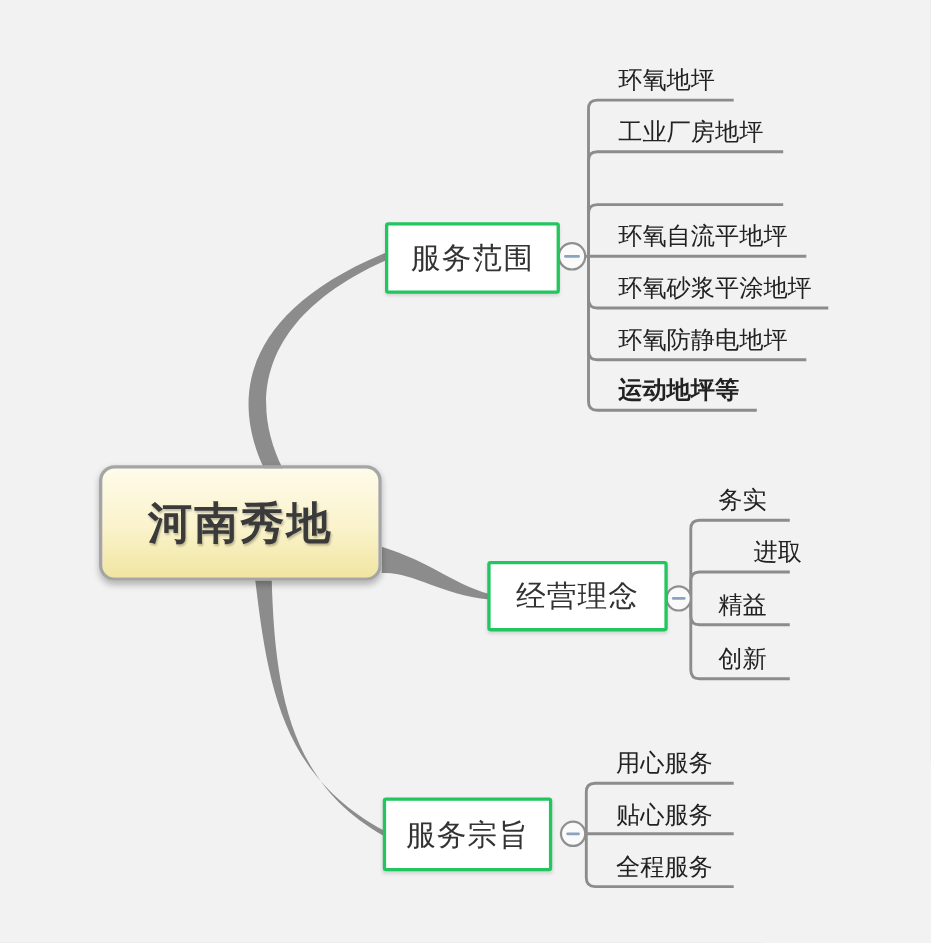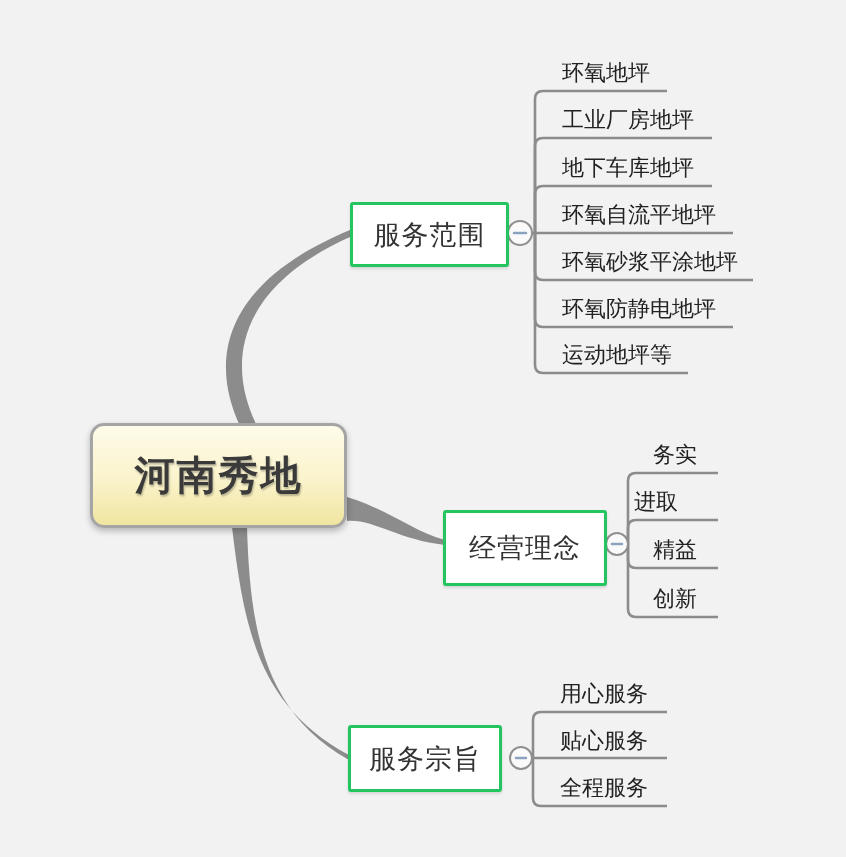--- a/index.html
+++ b/index.html
@@ -58,21 +58,21 @@
     justify-content: center;
     cursor: pointer;
   }
   .branch-node .branch-label {
     font-size: 27px;
     color: #333333;
     letter-spacing: 1px;
     white-space: nowrap;
   }
   .branch-1 { left: 350px; top: 202px; width: 159px; height: 65px; }
-  .branch-2 { left: 443px; top: 510px; width: 164px; height: 76px; }
+  .branch-2 { left: 443px; top: 510px; width: 164px; height: 64px; }
   .branch-3 { left: 348px; top: 725px; width: 154px; height: 67px; }
   .child-topic {
     position: absolute;
     font-size: 22px;
     color: #222222;
     line-height: 26px;
     height: 26px;
     white-space: nowrap;
     cursor: pointer;
   }
@@ -137,28 +137,27 @@
   </div>
   <div class="branch-node branch-2">
     <span class="branch-label">经营理念</span>
   </div>
   <div class="branch-node branch-3">
     <span class="branch-label">服务宗旨</span>
   </div>
 
   <div class="child-topic" style="left:562px; top:60px;">环氧地坪</div>
   <div class="child-topic" style="left:562px; top:107px;">工业厂房地坪</div>
-  <div class="child-topic" style="left:562px; top:155px;">地下车库地坪</div>
   <div class="child-topic" style="left:562px; top:202px;">环氧自流平地坪</div>
   <div class="child-topic" style="left:562px; top:249px;">环氧砂浆平涂地坪</div>
   <div class="child-topic" style="left:562px; top:296px;">环氧防静电地坪</div>
-  <div class="child-topic" style="left:562px; top:342px;">运动地坪等</div>
+  <div class="child-topic" style="left:562px; top:342px;font-weight:bold;">运动地坪等</div>
 
   <div class="child-topic" style="left:653px; top:442px;text-align:center;">务实</div>
-  <div class="child-topic" style="left:634px; top:489px;">进取</div>
+  <div class="child-topic" style="left:685px; top:489px;">进取</div>
   <div class="child-topic" style="left:653px; top:537px;">精益</div>
   <div class="child-topic" style="left:653px; top:586px;">创新</div>
 
   <div class="child-topic" style="left:560px; top:681px;">用心服务</div>
   <div class="child-topic" style="left:560px; top:728px;">贴心服务</div>
   <div class="child-topic" style="left:560px; top:775px;">全程服务</div>
 
 </div>
 
 </body></html>

